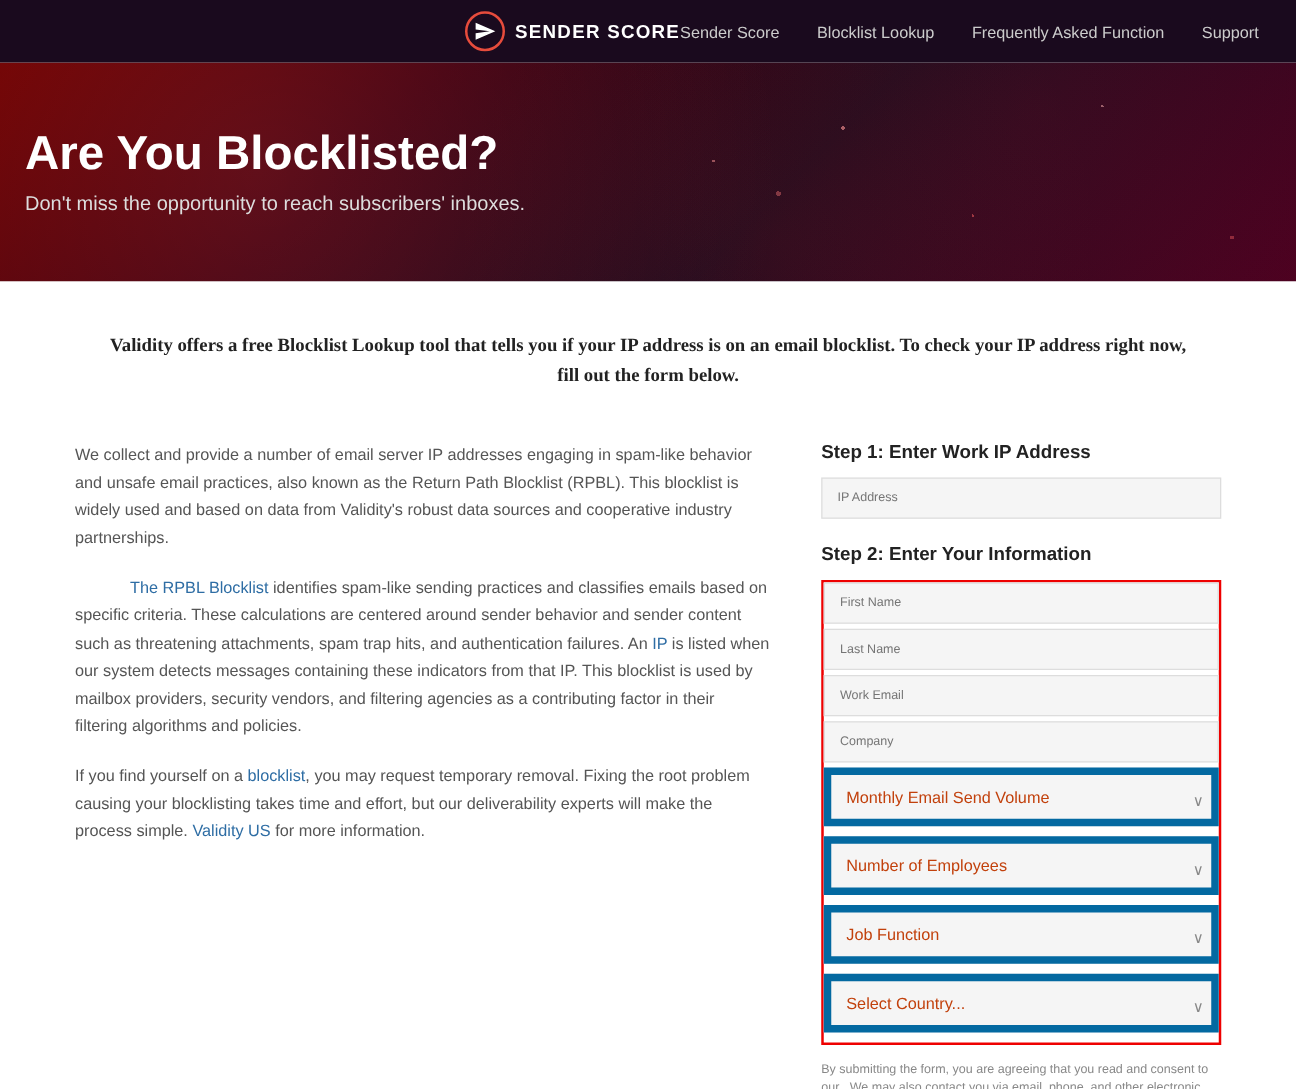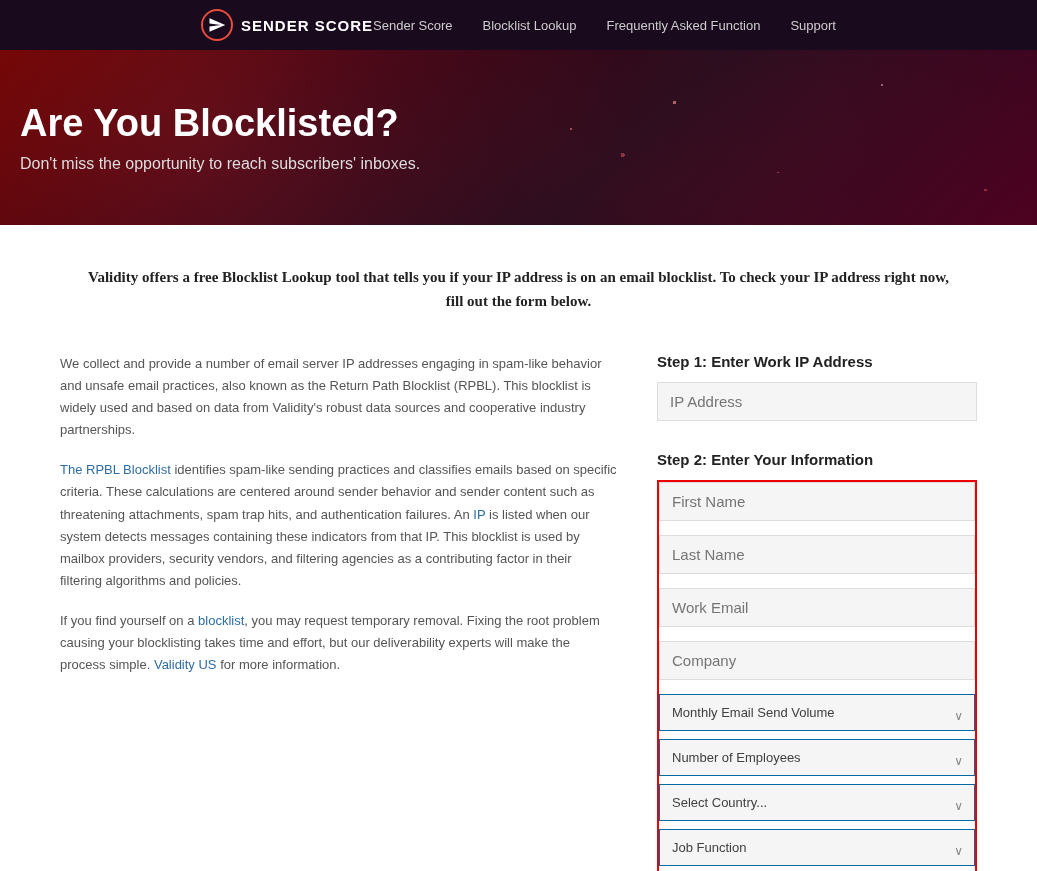--- a/index.html
+++ b/index.html
@@ -3,21 +3,21 @@
   <meta charset="utf-8">
   <style>
     * { box-sizing: border-box; margin: 0; padding: 0; }
     body { font-family: Arial, sans-serif; background: #fff; color: #333; font-size: 14px; }
 
     
     nav {
       background: #1a0a1e;
       display: flex;
       align-items: center;
-      justify-content: center;
+      justify-content: flex-end;
       padding: 0 30px;
       height: 50px;
       position: relative;
       z-index: 10;
     }
     .logo {
       display: flex;
       align-items: center;
       gap: 8px;
       color: #fff;
@@ -152,23 +152,23 @@
       font-weight: bold;
       font-size: 15px;
       color: #222;
       margin-bottom: 12px;
     }
     .form-input {
       width: 100%;
       padding: 10px 12px;
       border: 1px solid #ddd;
       background: #f5f5f5;
-      font-size: 15px;
+      font-size: 10px;
       color: #a16207;
-      margin-bottom: 14px;
+      margin-bottom: 4px;
       outline: none;
     }
 
     .form-select {
       width: 100%;
       padding: 10px 12px;
       border: 1px solid #ddd;
       background: #f5f5f5;
       font-size: 13px;
       color: #888;
@@ -188,24 +188,24 @@
       right: 12px;
       top: 50%;
       transform: translateY(-60%);
       pointer-events: none;
       color: #888;
       font-size: 12px;
     }
     .select-wrapper select {
       width: 100%;
       padding: 10px 12px;
-      border: 1px solid #0369a1;
+      border: 6px solid #0369a1;
       background: #f5f5f5;
       font-size: 13px;
-      color: #404040;
+      color: #c2410c;
       margin-bottom: 8px;
       outline: none;
       appearance: none;
       -webkit-appearance: none;
       cursor: pointer;
     }
 
     .step2-box {
       border: 2px solid #e00;
       margin-top: 4px;
@@ -251,21 +251,21 @@
 
 <div class="description">
   <p>Validity offers a free Blocklist Lookup tool that tells you if your IP address is on an email blocklist. To check your IP address right now, fill out the form below.</p>
 </div>
 
 <div class="main-content">
 
   <div class="left-col">
     <p>We collect and provide a number of email server IP addresses engaging in spam-like behavior and unsafe email practices, also known as the Return Path Blocklist (RPBL). This blocklist is widely used and based on data from Validity's robust data sources and cooperative industry partnerships.</p>
     <p>
-      <span style="color:#2e6da4;cursor:pointer;">The RPBL Blocklist</span>
+      <span style="color:#2e6da4;cursor:pointer;margin-left:44px;">The RPBL Blocklist</span>
       <span> identifies spam-like sending practices and classifies emails based on specific criteria. These calculations are centered around sender behavior and sender content such as threatening attachments, spam trap hits, and authentication failures. An <a href="#">IP</a> is listed when our system detects messages containing these indicators from that IP. This blocklist is used by mailbox providers, security vendors, and filtering agencies as a contributing factor in their filtering algorithms and policies.</span>
     </p>
     <p>
       <span>If you find yourself on a <a href="#">blocklist</a>, you may request temporary removal. Fixing the root problem causing your blocklisting takes time and effort, but our deliverability experts will make the process simple. </span><a href="#" class="contact-us-link">Validity US</a><span> for more information.</span>
     </p>
   </div>
 
   <div class="right-col">
 
     
@@ -298,39 +298,39 @@
           <option>1-10</option>
           <option>11-50</option>
           <option>51-200</option>
           <option>201-500</option>
           <option>500+</option>
         </select>
       </div>
 
       <div class="select-wrapper">
         <select class="form-select">
+          <option>Job Function</option>
+          <option>IT</option>
+          <option>Marketing</option>
+          <option>Sales</option>
+          <option>Operations</option>
+          <option>Other</option>
+        </select>
+      </div>
+
+      <div class="select-wrapper">
+        <select class="form-select">
           <option>Select Country...</option>
           <option>United States</option>
           <option>United Kingdom</option>
           <option>Canada</option>
           <option>Australia</option>
           <option>Other</option>
         </select>
       </div>
-
-      <div class="select-wrapper">
-        <select class="form-select">
-          <option>Job Function</option>
-          <option>IT</option>
-          <option>Marketing</option>
-          <option>Sales</option>
-          <option>Operations</option>
-          <option>Other</option>
-        </select>
-      </div>
     </div>
 
     <p class="privacy-text">
       <span>By submitting the form, you are agreeing that you read and consent to our . We may also contact you via email, phone, and other electronic means to communicate information about our products and services. You may opt-out or update your contact information previously provided to us, by following the instructions at </span>
     </p>
 
     
   </div>
 </div>
 

